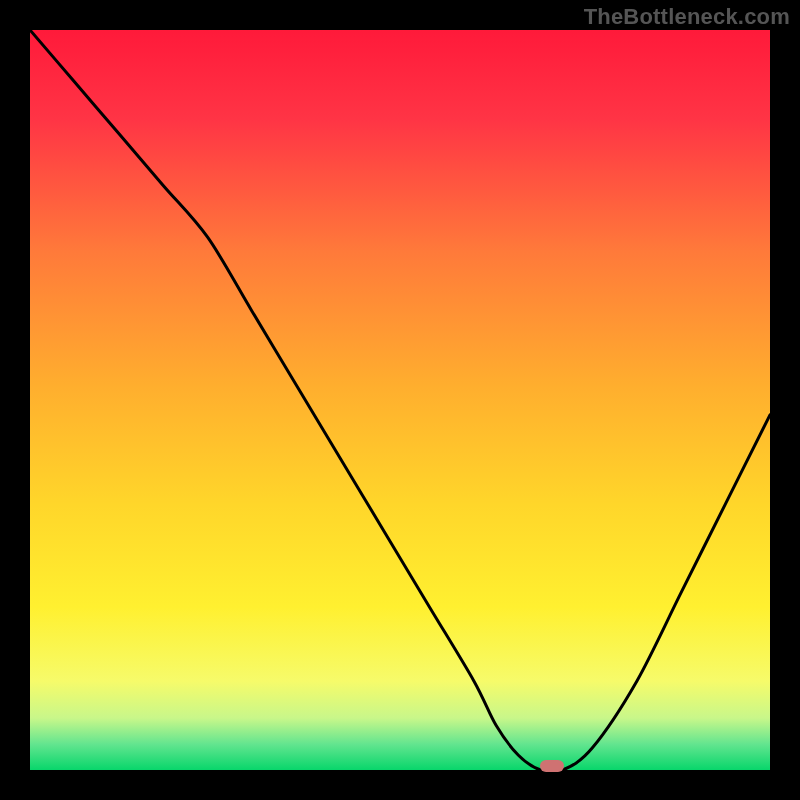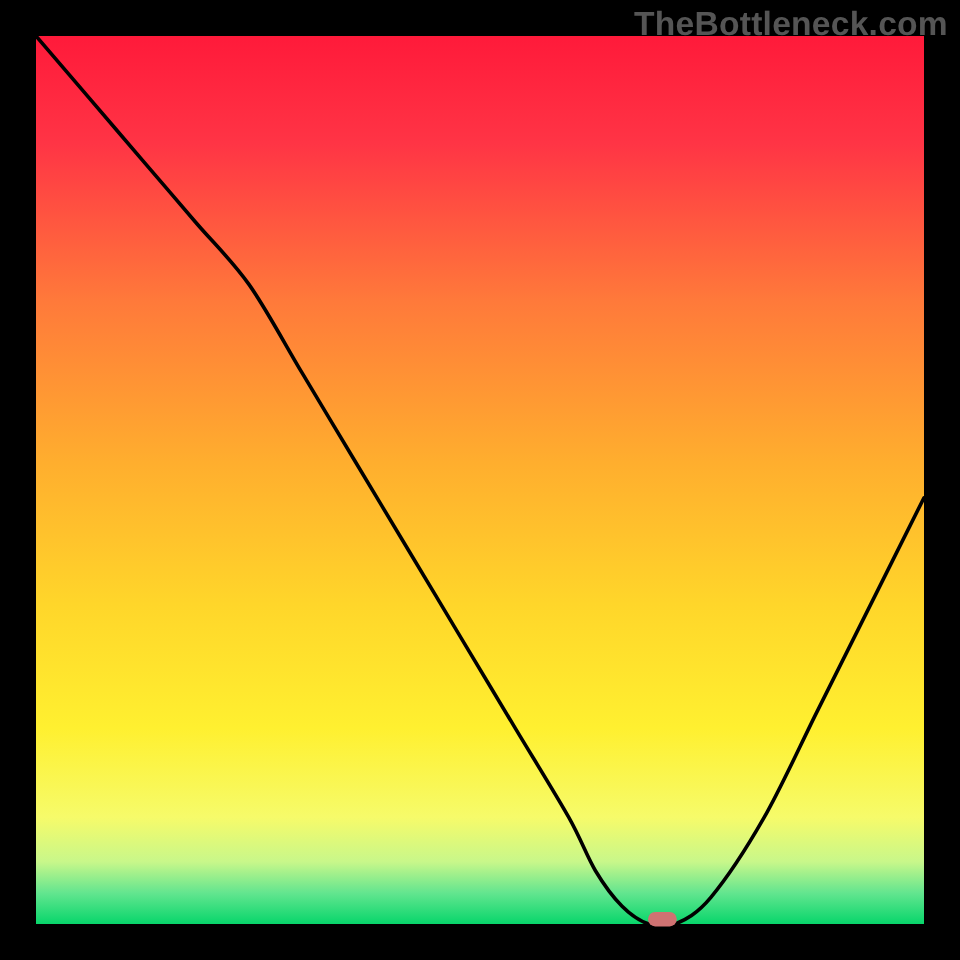--- a/index.html
+++ b/index.html
@@ -15,21 +15,21 @@
     position: relative;
     width: 800px;
     height: 800px;
     background: #000;
   }
   .watermark {
     position: absolute;
     top: 4px;
     right: 10px;
     color: #555;
-    font-size: 28px;
+    font-size: 22px;
     font-weight: 600;
     letter-spacing: 0.2px;
     z-index: 5;
   }
   .plot {
     position: absolute;
     
     left: 30px;
     top: 30px;
     width: 740px;

